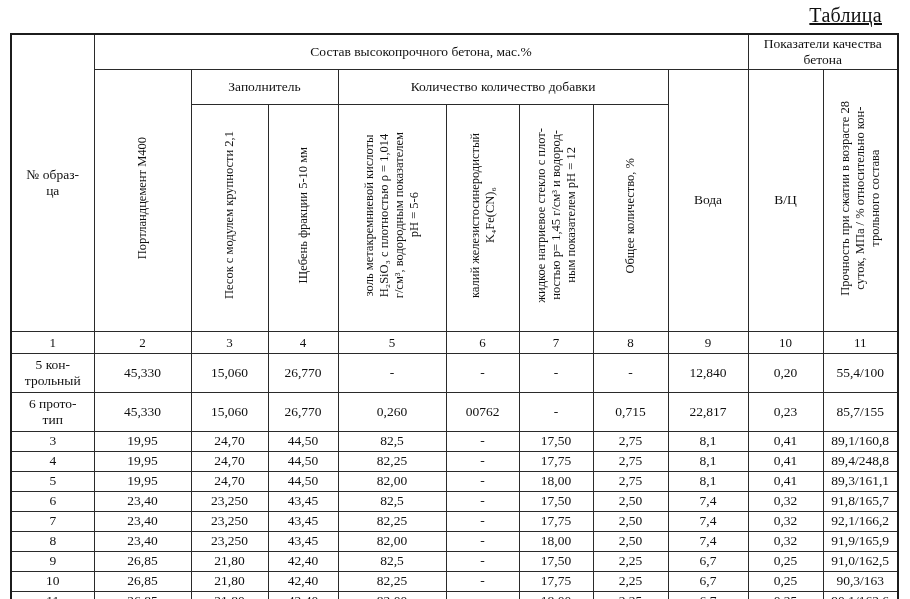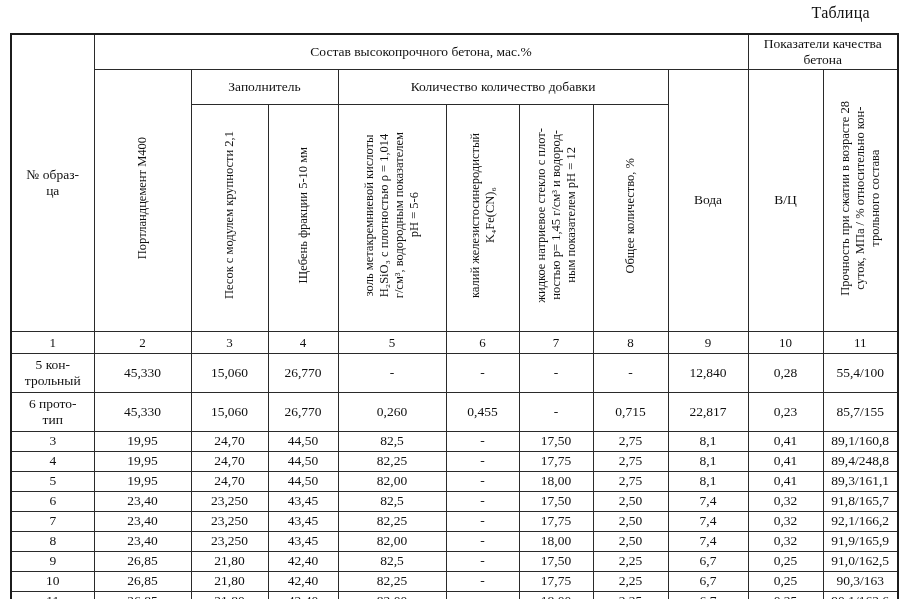--- a/index.html
+++ b/index.html
@@ -2,21 +2,21 @@
 <html><head>
 <meta charset="utf-8">
 <style>
   html,body{margin:0;padding:0;}
   body{
     width:910px;height:599px;position:relative;background:#ffffff;
     font-family:"Liberation Serif","DejaVu Serif",serif;color:#101010;
     overflow:hidden;
   }
   .caption{
-    position:absolute;top:4px;right:40px;font-size:16px;letter-spacing:.3px;
+    position:absolute;top:4px;right:28px;font-size:20px;letter-spacing:.3px;text-decoration:underline;
   }
   table{
     position:absolute;left:10px;top:33px;
     border-collapse:collapse;table-layout:fixed;
     border:2px solid #1c1c1c;
   }
   th,td{
     border:1px solid #2a2a2a;
     font-weight:normal;
     text-align:center;vertical-align:middle;
@@ -110,31 +110,31 @@
         <td>5 кон-
 трольный</td>
         <td>45,330</td>
         <td>15,060</td>
         <td>26,770</td>
         <td>-</td>
         <td>-</td>
         <td>-</td>
         <td>-</td>
         <td>12,840</td>
-        <td>0,28</td>
+        <td>0,20</td>
         <td>55,4/100</td>
       </tr>
       <tr class="tall-row">
         <td>6 прото-
 тип</td>
         <td>45,330</td>
         <td>15,060</td>
         <td>26,770</td>
         <td>0,260</td>
-        <td>0,455</td>
+        <td>00762</td>
         <td>-</td>
         <td>0,715</td>
         <td>22,817</td>
         <td>0,23</td>
         <td>85,7/155</td>
       </tr>
       <tr>
         <td>3</td>
         <td>19,95</td>
         <td>24,70</td>

